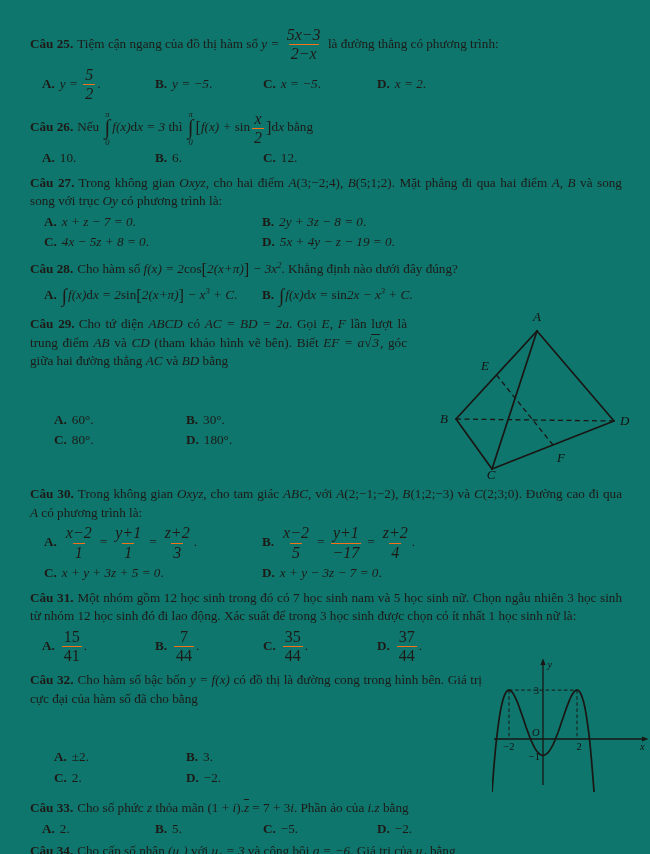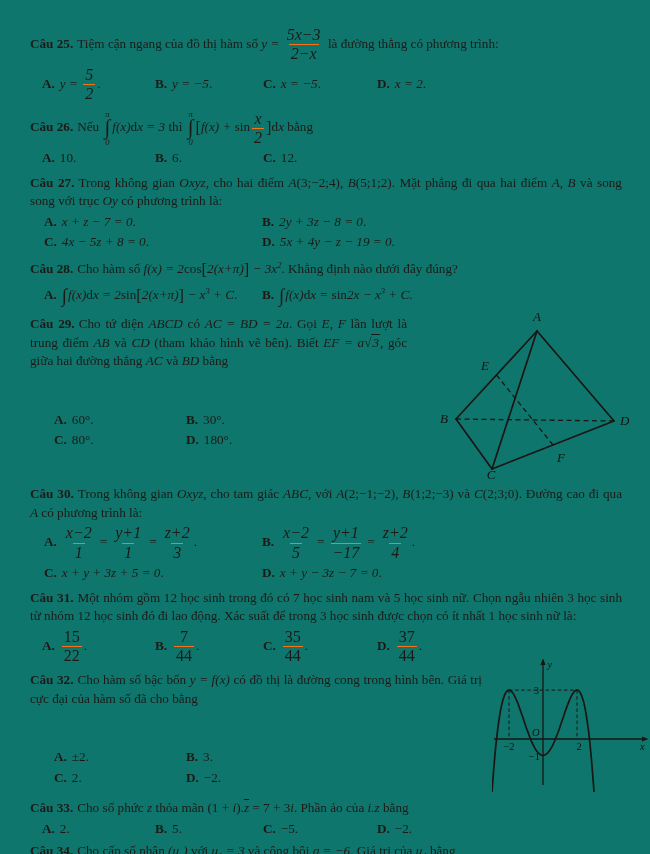--- a/index.html
+++ b/index.html
@@ -164,21 +164,21 @@
       <span class="opt"><b class="ol">C.</b><span><span class="m">x + y + 3z + 5 = 0</span>.</span></span>
       <span class="opt"><b class="ol">D.</b><span><span class="m">x + y − 3z − 7 = 0</span>.</span></span>
     </div>
   </section>
 
   <section class="q">
     <p class="qbody"><b class="qn">Câu 31.</b><span>Một nhóm gồm 12 học sinh trong đó có 7 học sinh nam và 5 học sinh nữ. Chọn ngẫu nhiên 3 học sinh từ nhóm 12 học sinh đó đi lao động. Xác suất để trong 3 học sinh được chọn có ít nhất 1 học sinh nữ là:</span></p>
     <div class="opts row4">
       <span class="opt"><b class="ol">A.</b><span><span class="fr">
               <span class="nu">15</span>
-              <span class="de">22</span>
+              <span class="de">41</span>
             </span>.</span></span>
       <span class="opt"><b class="ol">B.</b><span><span class="fr">
               <span class="nu">7</span>
               <span class="de">44</span>
             </span>.</span></span>
       <span class="opt"><b class="ol">C.</b><span><span class="fr">
               <span class="nu">35</span>
               <span class="de">44</span>
             </span>.</span></span>
       <span class="opt"><b class="ol">D.</b><span><span class="fr">

